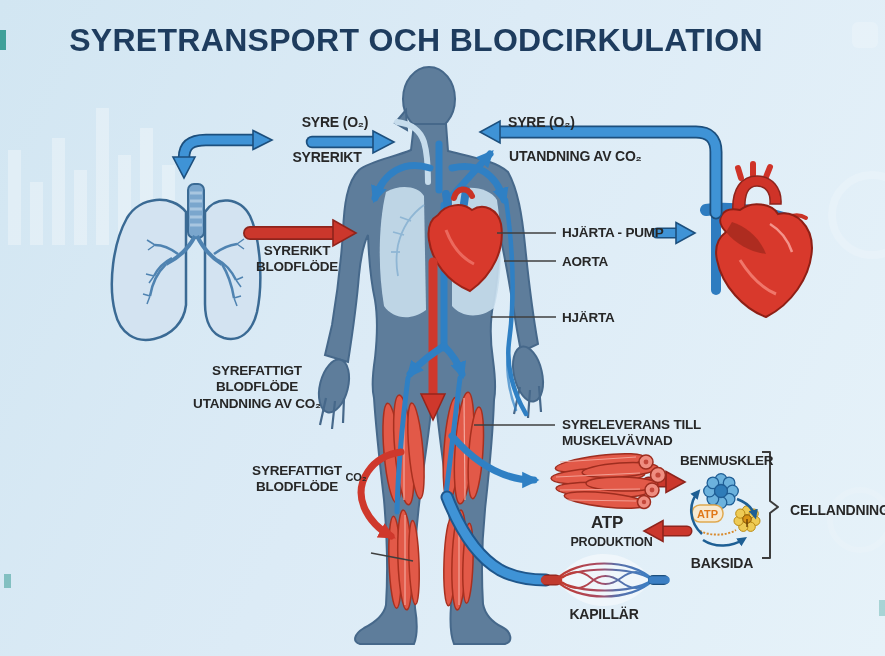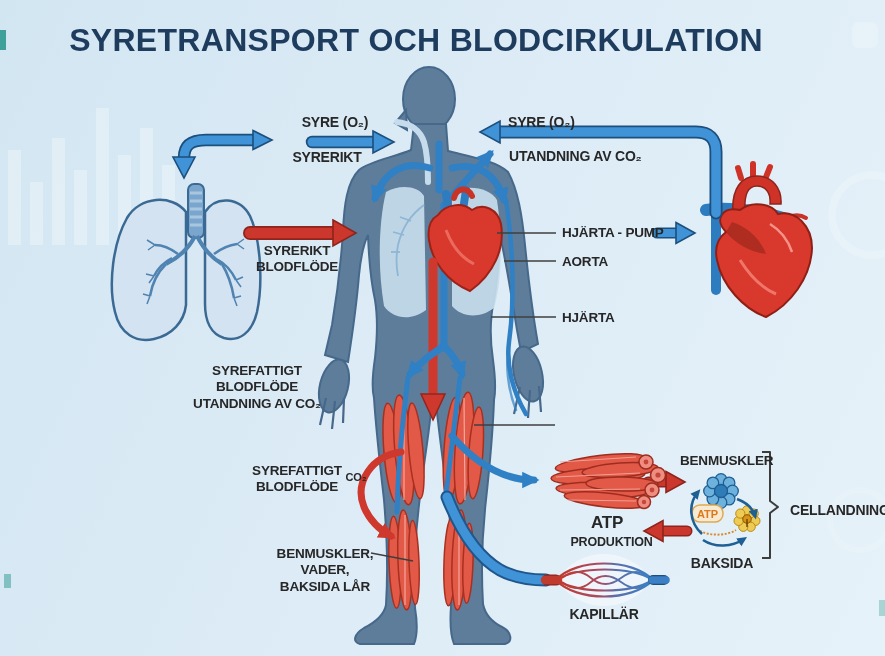--- a/index.html
+++ b/index.html
@@ -371,26 +371,25 @@
     <span>BLODFLÖDE</span><br>
     <span>UTANDNING AV CO₂</span>
   </div>
 
   <div class="lbl" style="left:297px;top:463px">
     <span>SYREFATTIGT</span><br>
     <span>BLODFLÖDE</span>
   </div>
   <div class="lbl" style="left:356px;top:471px;font-size:11px">CO₂</div>
 
-  <div class="lbl" style="left:325px;top:546px">
-    <span>BENMUSKLER,</span><br>
-    <span>VADER,</span><br>
-    <span>BAKSIDA LÅR</span>
-  </div>
-
+
+  <div class="lbl la" style="left:562px;top:417px">
+    <span>SYRELEVERANS TILL</span><br>
+    <span>MUSKELVÄVNAD</span>
+  </div>
 
   <div class="lbl la" style="left:680px;top:453px">BENMUSKLER</div>
   <div class="lbl la s14" style="left:790px;top:502px">CELLANDNING</div>
   <div class="lbl s14" style="left:722px;top:555px">BAKSIDA</div>
 
   <div class="lbl" style="left:607px;top:513px">
     <span class="big">ATP</span><br>
     <span class="small">PRODUKTION</span>
   </div>
 

